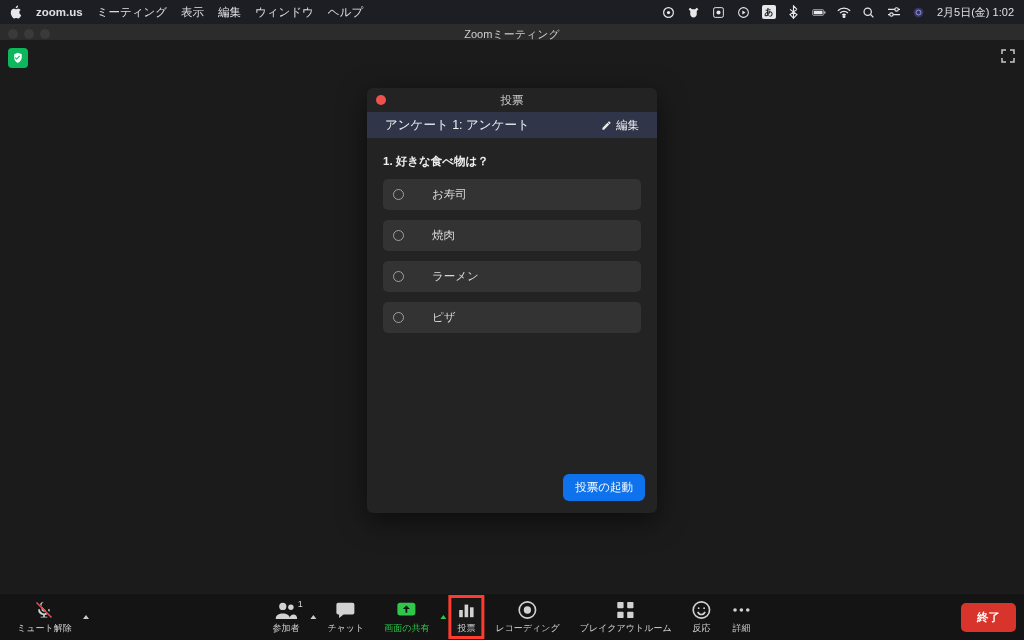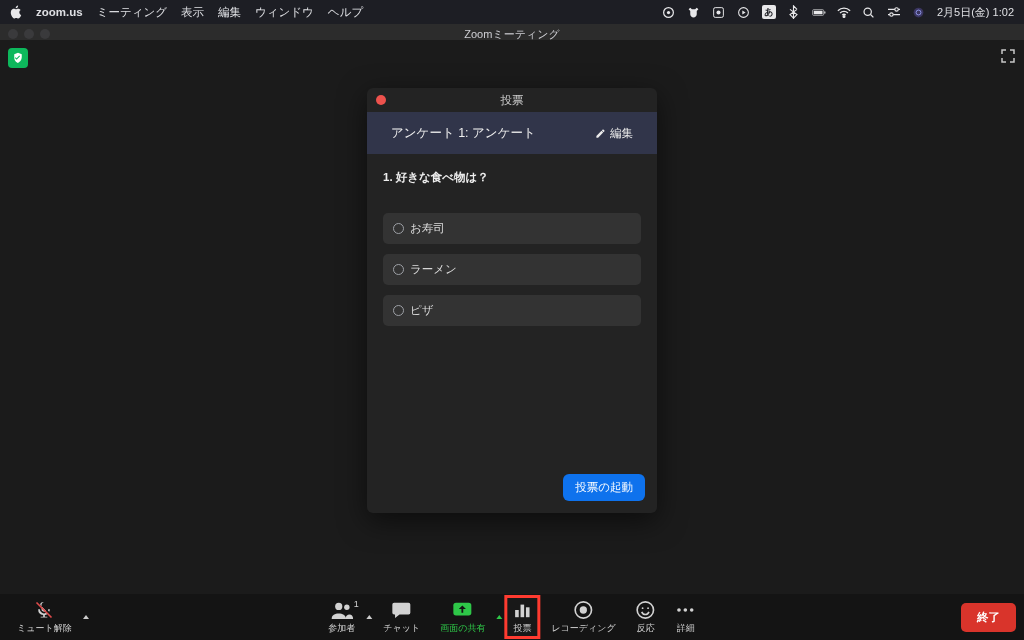--- a/index.html
+++ b/index.html
@@ -22,25 +22,25 @@
   
   .meeting-area { position: absolute; top: 40px; left: 0; right: 0; bottom: 46px; background: #1b1b1b; }
   .shield-badge { position: absolute; top: 8px; left: 8px; width: 20px; height: 20px; background: #0db85c; border-radius: 4px; display: flex; align-items: center; justify-content: center; }
   .fullscreen-icon { position: absolute; top: 8px; right: 8px; color: #c8c8c8; }
 
   
   .poll { position: absolute; top: 48px; left: 50%; transform: translateX(-50%); width: 290px; height: 425px; background: #232323; border-radius: 6px; box-shadow: 0 8px 28px rgba(0,0,0,.55); display: flex; flex-direction: column; overflow: hidden; }
   .poll-titlebar { height: 24px; display: flex; align-items: center; position: relative; }
   .poll-titlebar .close-dot { width: 10px; height: 10px; border-radius: 50%; background: #ed524d; margin-left: 9px; }
   .poll-titlebar .ptitle { position: absolute; left: 0; right: 0; text-align: center; font-size: 11.5px; color: #d0d0d0; pointer-events: none; }
-  .poll-header { height: 42px; background: #31354a; display: flex; align-items: center; padding: 0 24px; font-size: 12.5px; color: #eee; justify-content: space-between; }
+  .poll-header { height: 26px; background: #31354a; display: flex; align-items: center; padding: 0 18px; font-size: 12.5px; color: #eee; justify-content: space-between; }
   .edit { display: flex; align-items: center; gap: 4px; font-size: 11.5px; color: #eaeaea; cursor: pointer; }
   .poll-body { padding: 16px 16px 10px 16px; flex: 1; }
-  .poll-q { font-size: 11.5px; font-weight: 600; color: #eee; margin-bottom: 28px; }
-  .poll-option { background: #333333; border-radius: 5px; padding: 8px 10px; display: flex; align-items: center; gap: 6px; margin-bottom: 10px; font-size: 11.5px; color: #ddd; cursor: pointer; }
+  .poll-q { font-size: 11.5px; font-weight: 600; color: #eee; margin-bottom: 10px; }
+  .poll-option { background: #333333; border-radius: 5px; padding: 8px 10px; display: flex; align-items: center; gap: 28px; margin-bottom: 10px; font-size: 11.5px; color: #ddd; cursor: pointer; }
   .radio { width: 11px; height: 11px; border: 1.5px solid #9da0a6; border-radius: 50%; flex-shrink: 0; }
   .poll-footer { padding: 8px 12px 12px; display: flex; justify-content: flex-end; margin-left: 16px; }
   .launch-btn { background: #0e72ed; color: #fff; font-size: 11.5px; font-weight: 500; padding: 6px 12px; border: none; border-radius: 6px; cursor: pointer; }
 
   
   .toolbar { position: absolute; bottom: 0; left: 0; right: 0; height: 46px; background: #141414; display: flex; align-items: center; padding: 0 8px; }
   .tb-left, .tb-center, .tb-right { display: flex; align-items: center; }
   .tb-left { gap: 4px; }
   .tb-center { gap: 2px; position: absolute; left: 50%; transform: translateX(-50%); }
   .tb-right { margin-left: auto; }
@@ -173,20 +173,24 @@
       </span>
     </div>
     <div class="poll-body">
       <div class="poll-q">1. 好きな食べ物は？</div>
       <div class="poll-option">
         <span class="radio"></span>
         <span>お寿司</span>
       </div>
       <div class="poll-option">
         <span class="radio"></span>
+        <span>焼肉</span>
+      </div>
+      <div class="poll-option">
+        <span class="radio"></span>
         <span>ラーメン</span>
       </div>
       <div class="poll-option">
         <span class="radio"></span>
         <span>ピザ</span>
       </div>
     </div>
     <div class="poll-footer">
       <button class="launch-btn">投票の起動</button>
     </div>
@@ -259,20 +263,31 @@
       <span class="ico">
         <svg width="20" height="20" viewBox="0 0 22 22">
             <circle cx="11" cy="11" r="9" fill="none" stroke="#d2d2d2" stroke-width="1.8"></circle>
             <circle cx="11" cy="11" r="4" fill="#d2d2d2"></circle>
           </svg>
       </span>
       <span>レコーディング</span>
     </div>
     <div class="tb-btn">
       <span class="ico">
+        <svg width="18" height="18" viewBox="0 0 20 20" fill="#d2d2d2">
+            <rect x="1" y="1" width="7" height="7" rx="1"></rect>
+            <rect x="12" y="1" width="7" height="7" rx="1"></rect>
+            <rect x="1" y="12" width="7" height="7" rx="1"></rect>
+            <rect x="12" y="12" width="7" height="7" rx="1"></rect>
+          </svg>
+      </span>
+      <span>ブレイクアウトルーム</span>
+    </div>
+    <div class="tb-btn">
+      <span class="ico">
         <svg width="20" height="20" viewBox="0 0 22 22" fill="none" stroke="#d2d2d2" stroke-width="1.8">
             <circle cx="11" cy="11" r="9"></circle>
             <circle cx="8" cy="9" r="1" fill="#d2d2d2" stroke="none"></circle>
             <circle cx="14" cy="9" r="1" fill="#d2d2d2" stroke="none"></circle>
             <path d="M7 13c1 2 3 3 4 3s3-1 4-3"></path>
           </svg>
       </span>
       <span>反応</span>
     </div>
     <div class="tb-btn">

